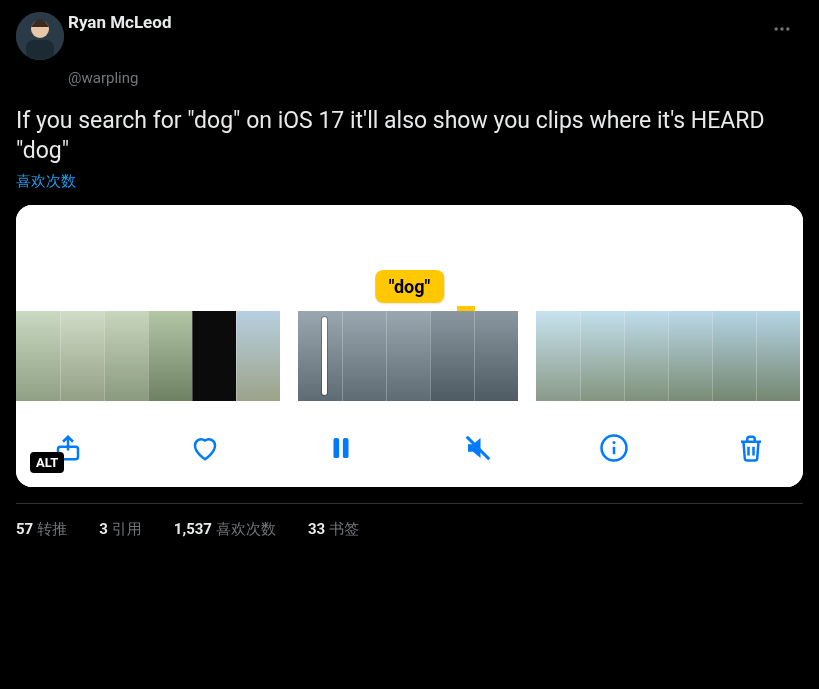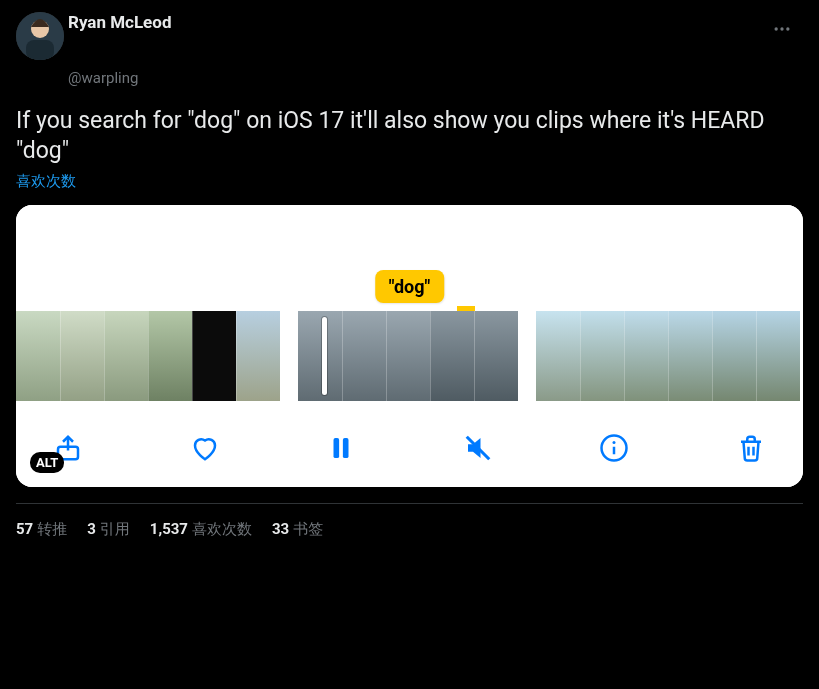--- a/index.html
+++ b/index.html
@@ -111,37 +111,37 @@
     display: flex; align-items: center; justify-content: center;
     color: #007aff;
     cursor: pointer;
   }
   .tb-btn svg { width: 30px; height: 30px; }
   .alt-badge {
     position: absolute;
     left: 14px; bottom: 14px;
     background: #000; color: #fff;
     font-size: 13px; font-weight: 700;
-    padding: 3px 6px; border-radius: 10px;
+    padding: 3px 6px; border-radius: 4px;
     cursor: pointer;
   }
   .meta-line {
     margin-top: 20px;
     font-size: 15px;
     color: #71767b;
   }
   .meta-line .sep { margin: 0 4px; }
   .meta-line .views-num { color: #e7e9ea; font-weight: 700; }
   .divider {
     margin-top: 16px;
     border: none; border-top: 1px solid #2f3336;
   }
   .stats {
     display: flex;
-    gap: 20px;
+    gap: 32px;
     padding: 16px 0 0 0;
     font-size: 15px;
     color: #71767b;
   }
   .stats .stat .num { color: #e7e9ea; font-weight: 700; margin-right: 4px; }
   .stats .stat { cursor: pointer; }
 </style>
 </head>
 <body>
 

